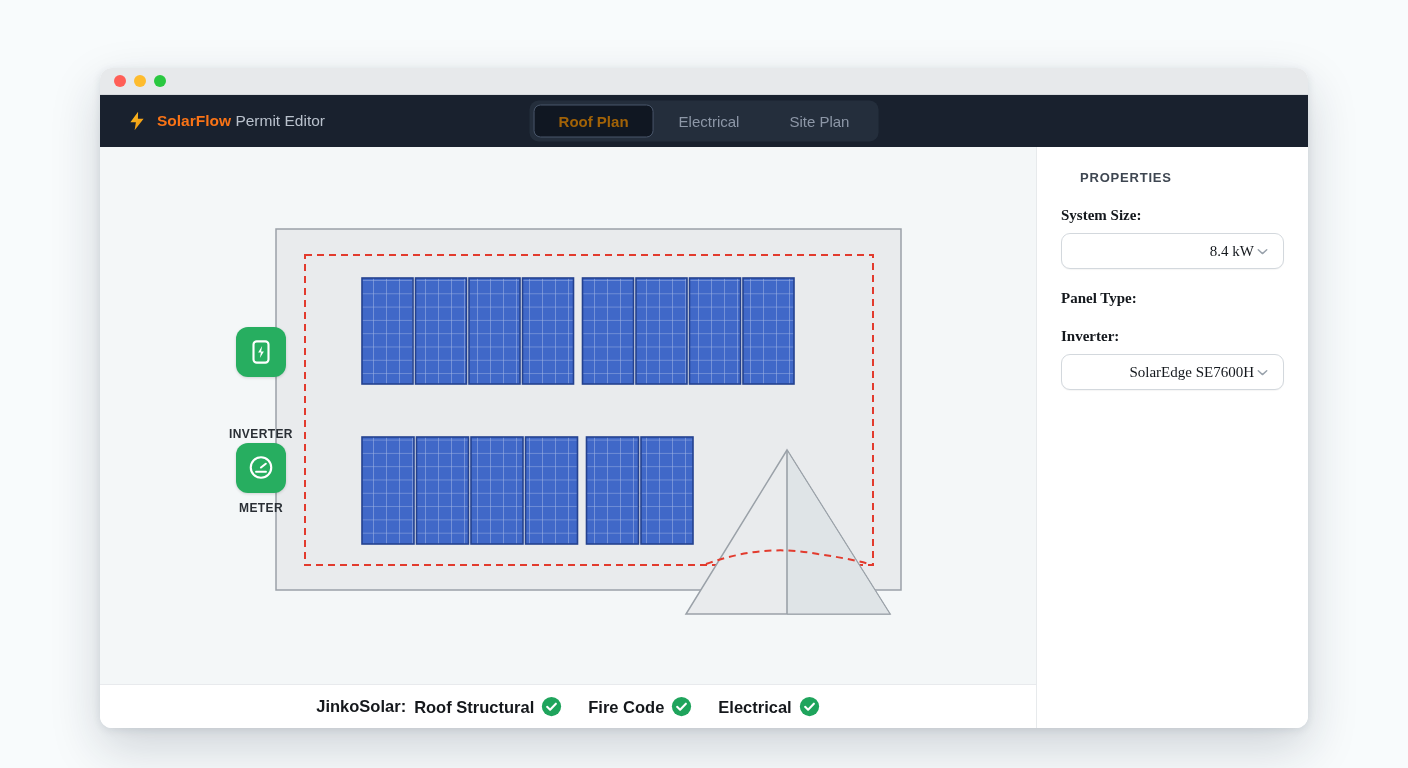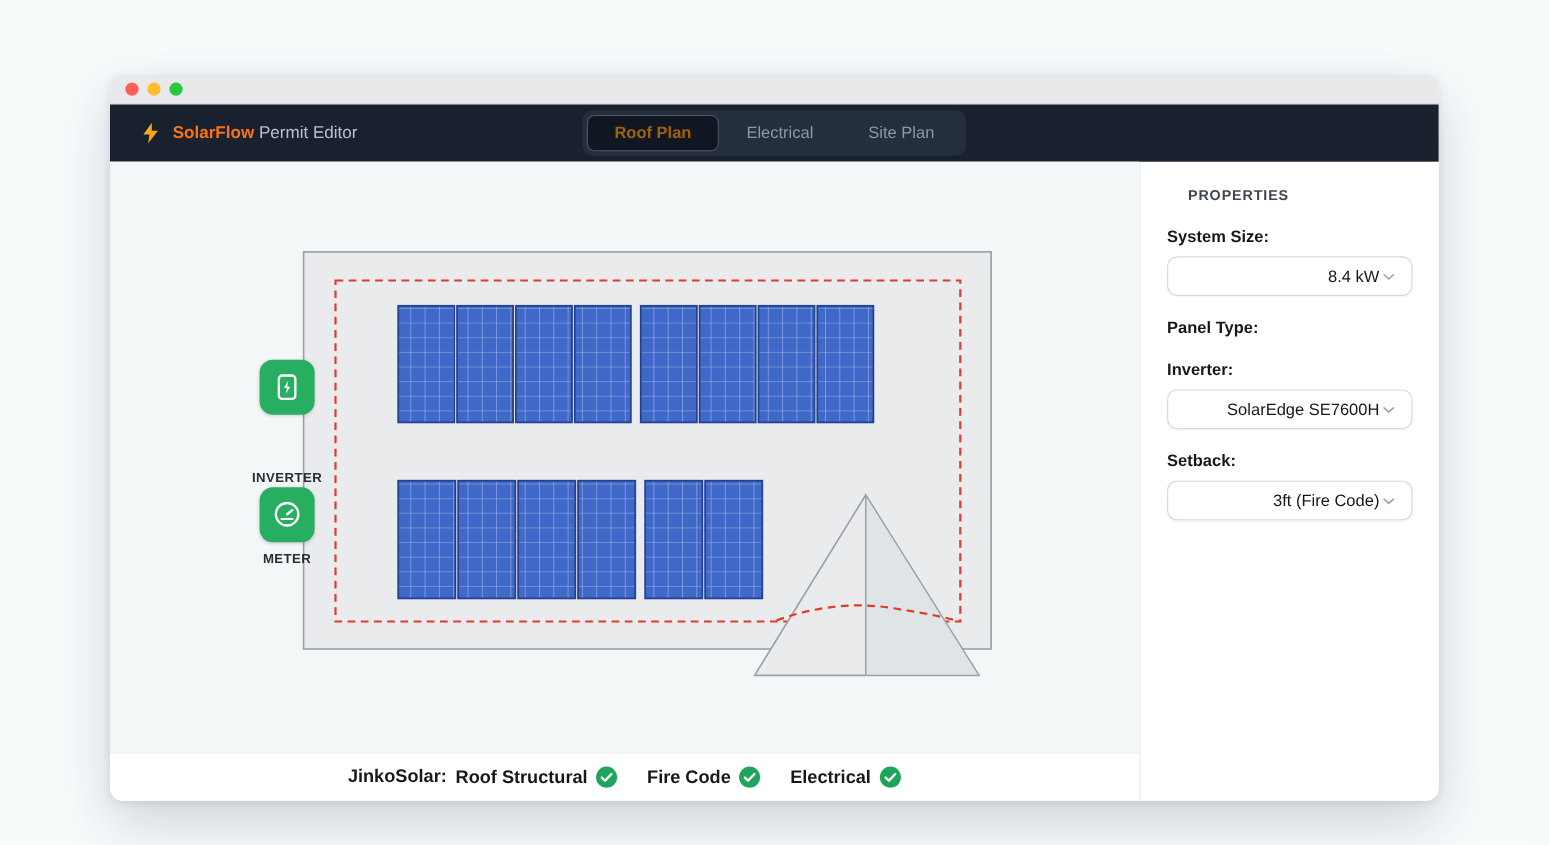--- a/index.html
+++ b/index.html
@@ -84,21 +84,21 @@
   
   .sidebar {
     width:272px; background:#ffffff; border-left:1px solid #e7eaec;
     padding:23px 24px;
   }
   .props-title {
     font-size:13px; font-weight:700; color:#3e4651; letter-spacing:.8px;
     margin-bottom:22px;
     margin-left:19px;
   }
-  .field { margin-bottom:21px; }
+  .field { margin-bottom:21px;font-family:Liberation Serif, serif; }
   .field-label { font-size:15px; font-weight:700; color:#14181d; margin-bottom:9px; }
   .select {
     height:36px; border:1px solid #d3d8dd; border-radius:9px; background:#fff;
     display:flex; align-items:center; justify-content:flex-end;
     padding:0 12px; font-size:15px; color:#14181d; cursor:pointer;
     box-shadow:0 1px 1px rgba(0,0,0,.04);
   }
 </style>
 </head>
 <body>
@@ -249,28 +249,17 @@
           <div class="select">
             <span>SolarEdge SE7600H</span>
             <span style="display:flex;">
               <svg viewBox="0 0 24 24" width="17" height="17">
                   <path d="M6 9.5 L12 15 L18 9.5" fill="none" stroke="#98a1ab" stroke-width="2" stroke-linecap="round" stroke-linejoin="round"></path>
                 </svg>
             </span>
           </div>
         </div>
 
-        <div class="field">
-          <div class="field-label">Setback:</div>
-          <div class="select">
-            <span>3ft (Fire Code)</span>
-            <span style="display:flex;">
-              <svg viewBox="0 0 24 24" width="17" height="17">
-                  <path d="M6 9.5 L12 15 L18 9.5" fill="none" stroke="#98a1ab" stroke-width="2" stroke-linecap="round" stroke-linejoin="round"></path>
-                </svg>
-            </span>
-          </div>
-        </div>
       </div>
 
     </div>
   </div>
 </div>
 
 </body></html>

